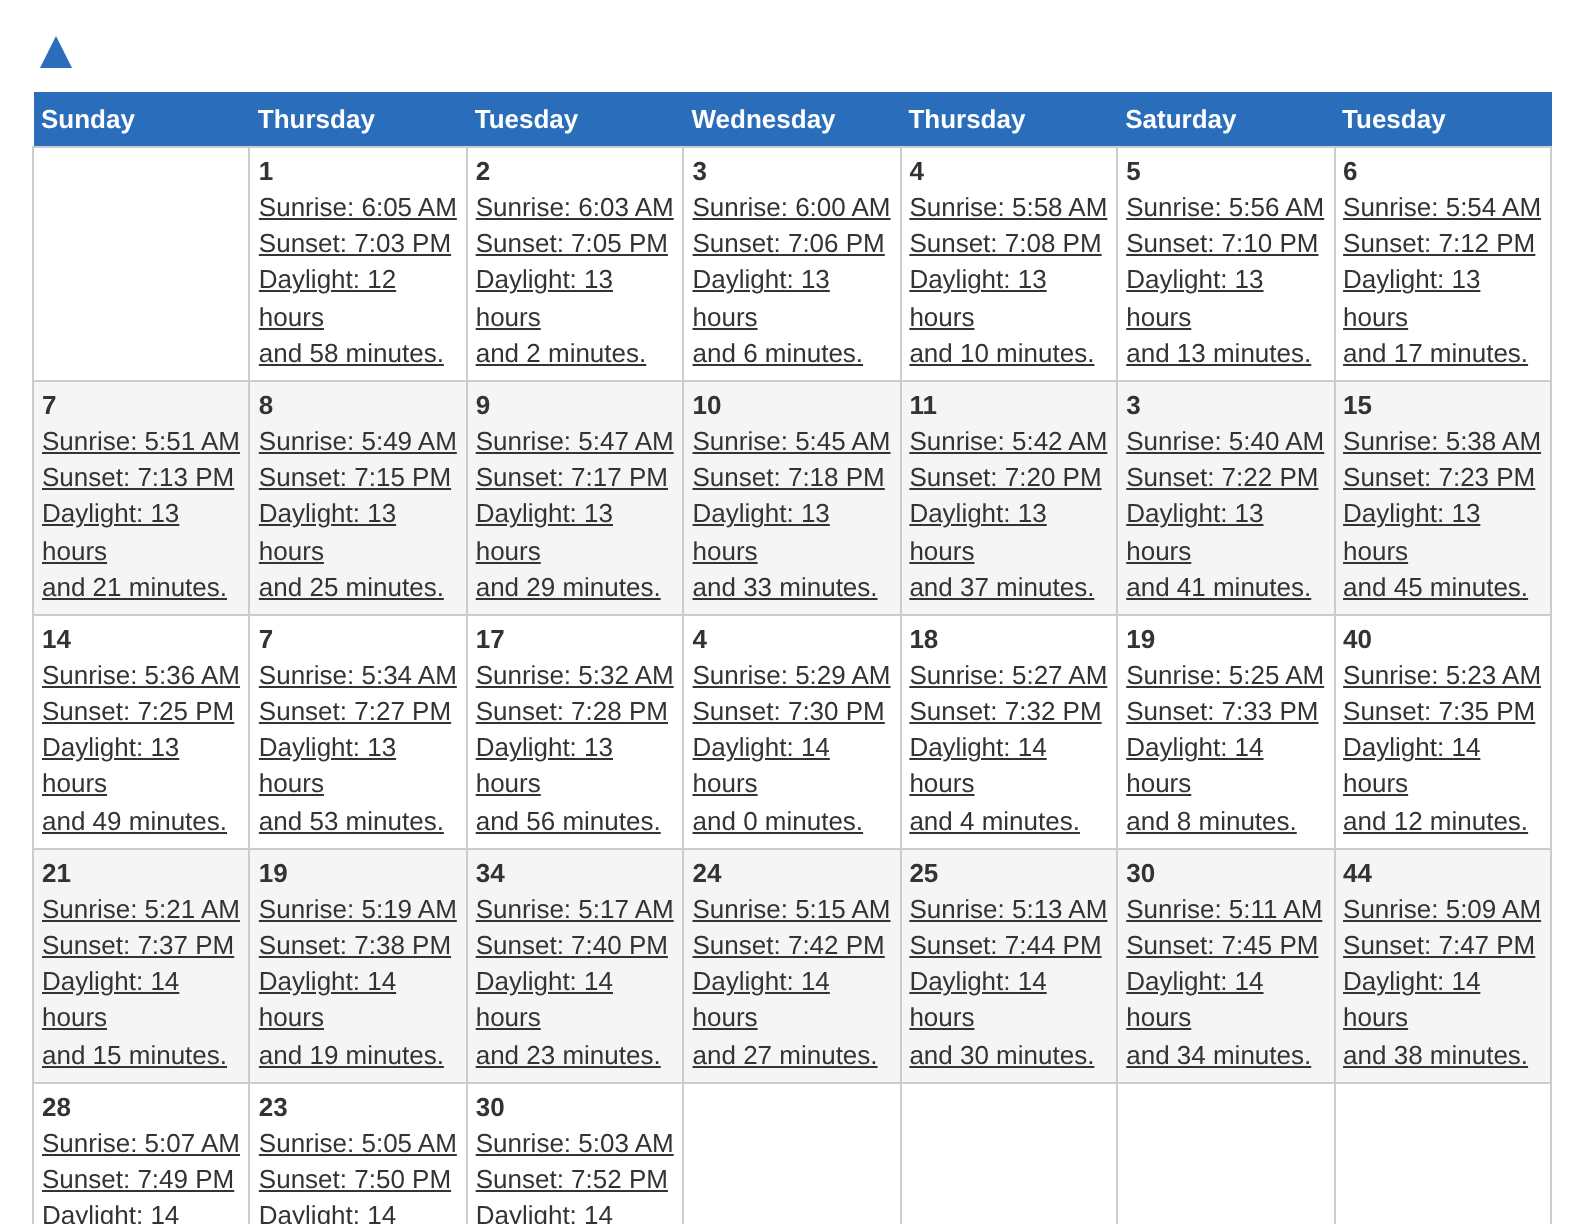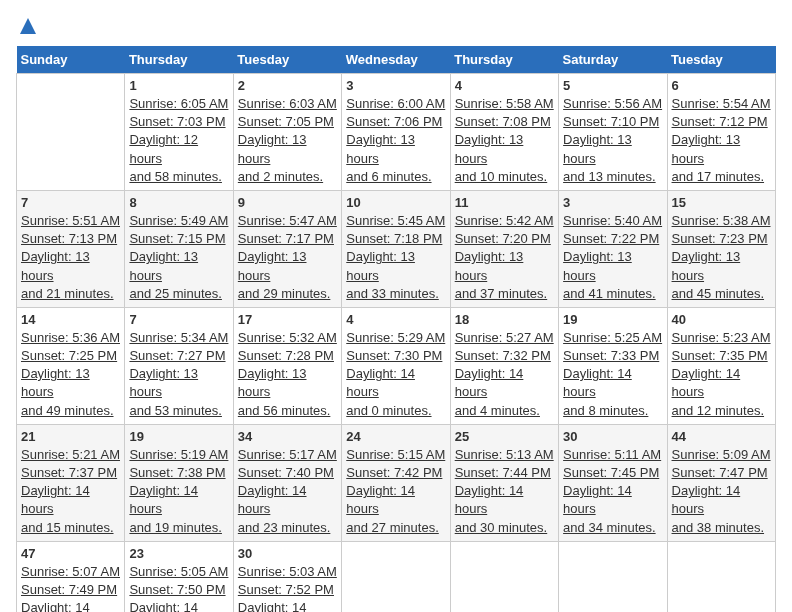--- a/index.html
+++ b/index.html
@@ -240,21 +240,21 @@
           <span class="day-num">30</span>
           <div class="day-info">Sunrise: 5:11 AM<br>Sunset: 7:45 PM<br>Daylight: 14 hours<br>and 34 minutes.</div>
         </td>
         <td>
           <span class="day-num">44</span>
           <div class="day-info">Sunrise: 5:09 AM<br>Sunset: 7:47 PM<br>Daylight: 14 hours<br>and 38 minutes.</div>
         </td>
       </tr>
       <tr>
         <td>
-          <span class="day-num">47</span>
+          <span class="day-num">28</span>
           <div class="day-info">Sunrise: 5:07 AM<br>Sunset: 7:49 PM<br>Daylight: 14 hours<br>and 41 minutes.</div>
         </td>
         <td>
           <span class="day-num">23</span>
           <div class="day-info">Sunrise: 5:05 AM<br>Sunset: 7:50 PM<br>Daylight: 14 hours<br>and 45 minutes.</div>
         </td>
         <td>
           <span class="day-num">30</span>
           <div class="day-info">Sunrise: 5:03 AM<br>Sunset: 7:52 PM<br>Daylight: 14 hours<br>and 48 minutes.</div>
         </td>

